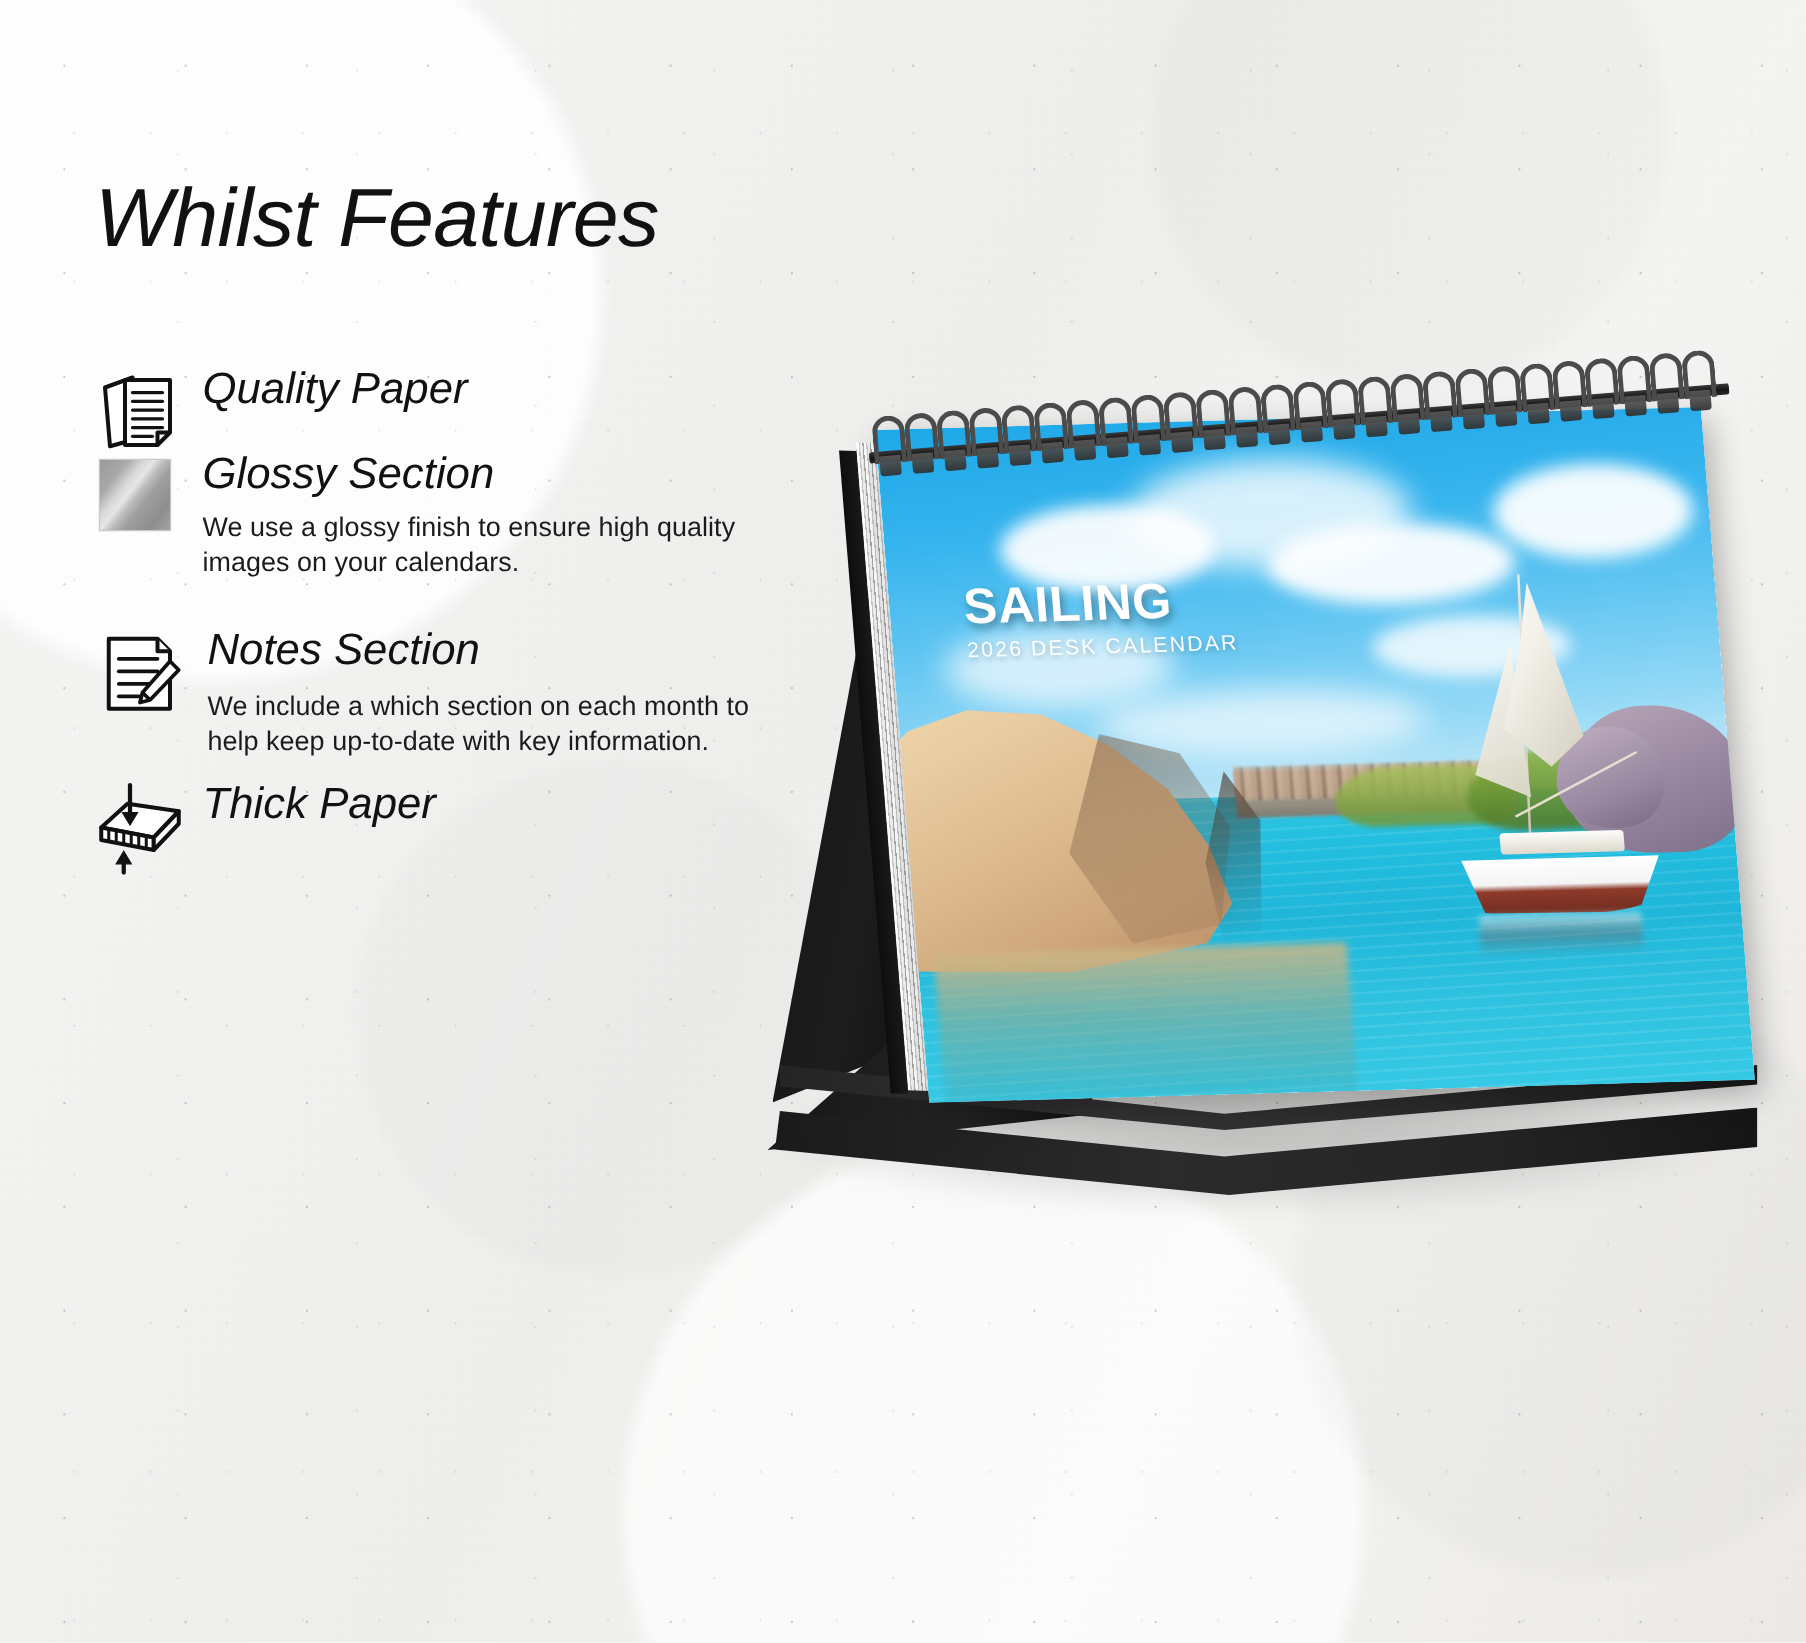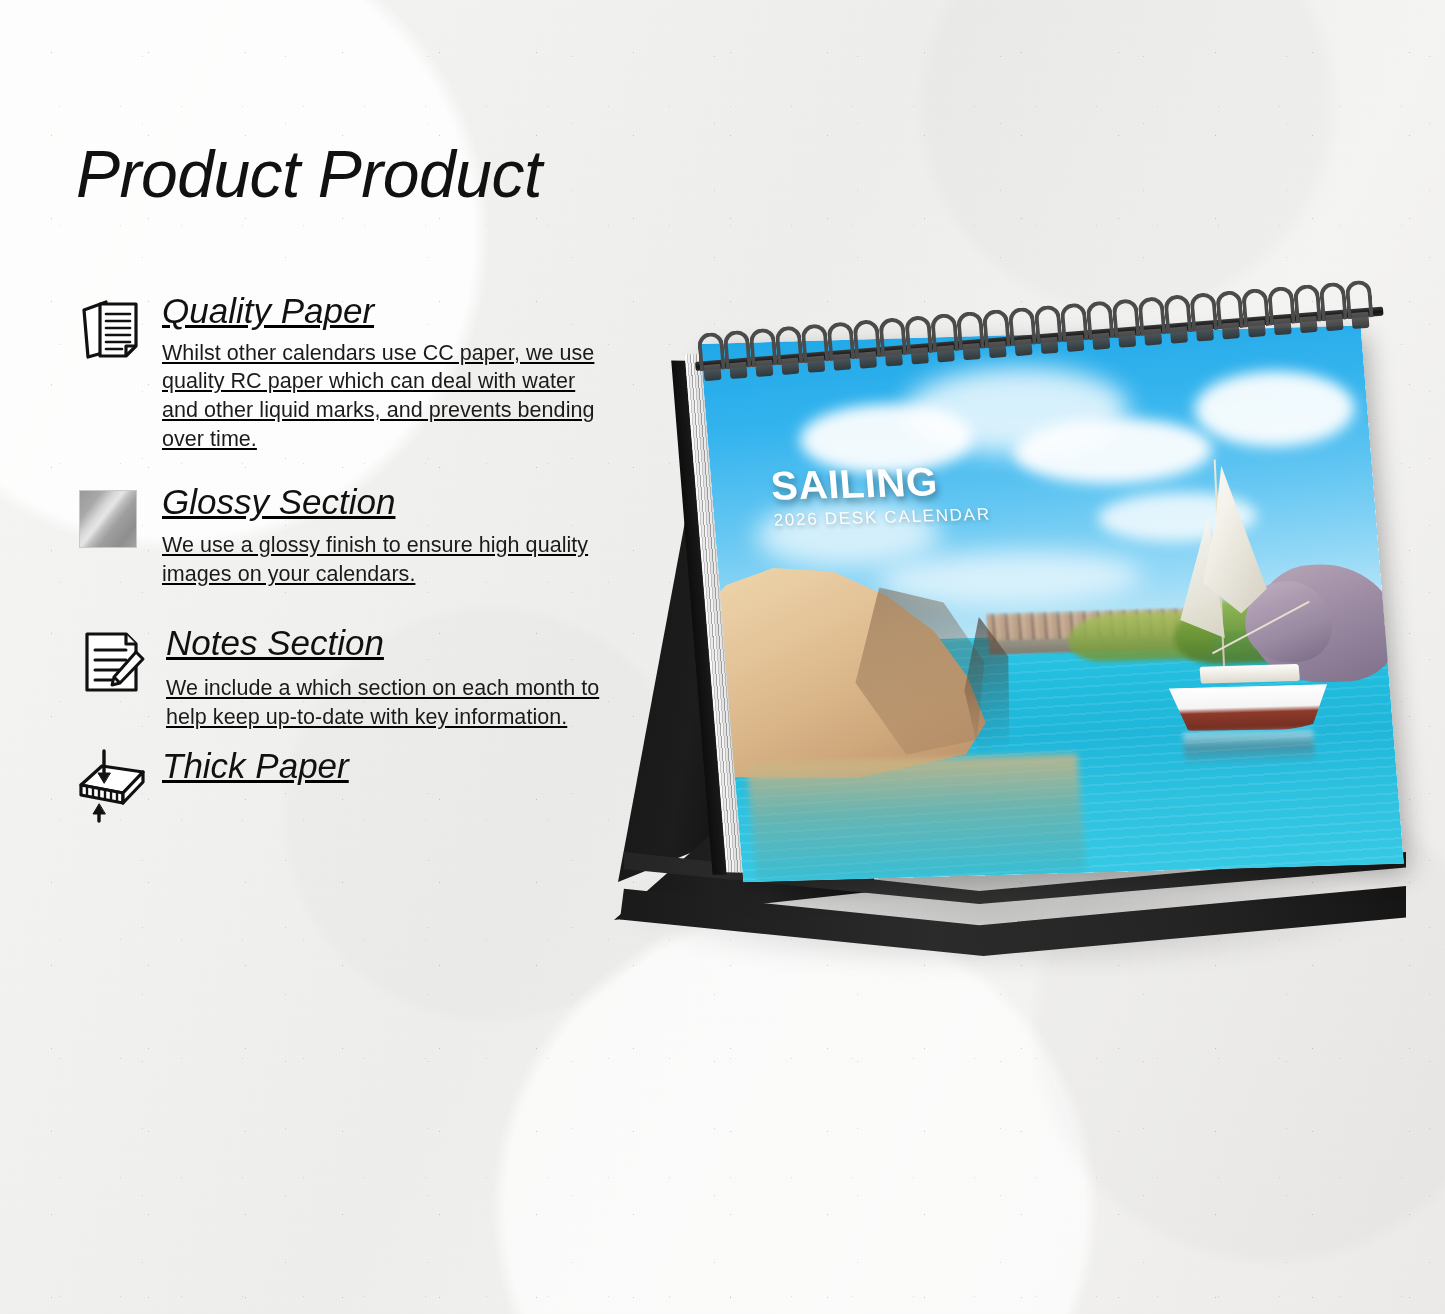--- a/index.html
+++ b/index.html
@@ -47,21 +47,21 @@
   
   #title{
     position:absolute; left:76px; top:136px;
     font-size:66px; font-style:italic; font-weight:400;
     letter-spacing:-0.5px; color:#111;
     white-space:nowrap;
   }
 
   
   #features{ position:absolute; left:70px; top:292px; width:560px; }
-  .feature{ position:relative; margin-bottom:26px;text-decoration:underline; }
+  .feature{ position:relative; margin-bottom:26px; }
   .feature .ico{
     position:absolute; left:6px; top:2px;
     width:74px; height:74px;
   }
   .feature .ico svg{ width:100%; height:100%; display:block; }
   .f-head{
     margin-left:92px;
     font-size:35px; font-style:italic; font-weight:400;
     color:#111; line-height:1.08; white-space:nowrap;
   }
@@ -326,21 +326,21 @@
 </style>
 </head>
 <body>
 
 <div id="page">
 
   <div class="paper-texture"></div>
   <div class="speckles"></div>
   <div class="grain"></div>
 
-  <div id="title">Product Product</div>
+  <div id="title">Whilst Features</div>
 
   <div id="features">
 
     <div class="feature" id="feat-0">
       <div class="ico">
         <svg viewBox="0 0 74 74" xmlns="http://www.w3.org/2000/svg">
           <g fill="none" stroke="#111" stroke-width="3.2" stroke-linejoin="round">
             <path d="M8 16 L30 8 L30 58 L12 63 Z" fill="#fff"></path>
             <path d="M24 10 L60 10 L60 52 L50 62 L24 62 Z" fill="#fff"></path>
             <path d="M60 52 L50 52 L50 62"></path>
@@ -349,21 +349,20 @@
             <line x1="30" y1="20" x2="54" y2="20"></line>
             <line x1="30" y1="27" x2="54" y2="27"></line>
             <line x1="30" y1="34" x2="54" y2="34"></line>
             <line x1="30" y1="41" x2="54" y2="41"></line>
             <line x1="30" y1="48" x2="54" y2="48"></line>
             <line x1="30" y1="55" x2="46" y2="55"></line>
           </g>
         </svg>
       </div>
       <div class="f-head">Quality Paper</div>
-      <div class="f-body">Whilst other calendars use CC paper, we use quality RC paper which can deal with water and other liquid marks, and prevents bending over time.</div>
     </div>
 
     <div class="feature" id="feat-1">
       <div class="ico">
         <div class="gloss-sq"></div>
       </div>
       <div class="f-head">Glossy Section</div>
       <div class="f-body">We use a glossy finish to ensure high quality images on your calendars.</div>
     </div>
 

